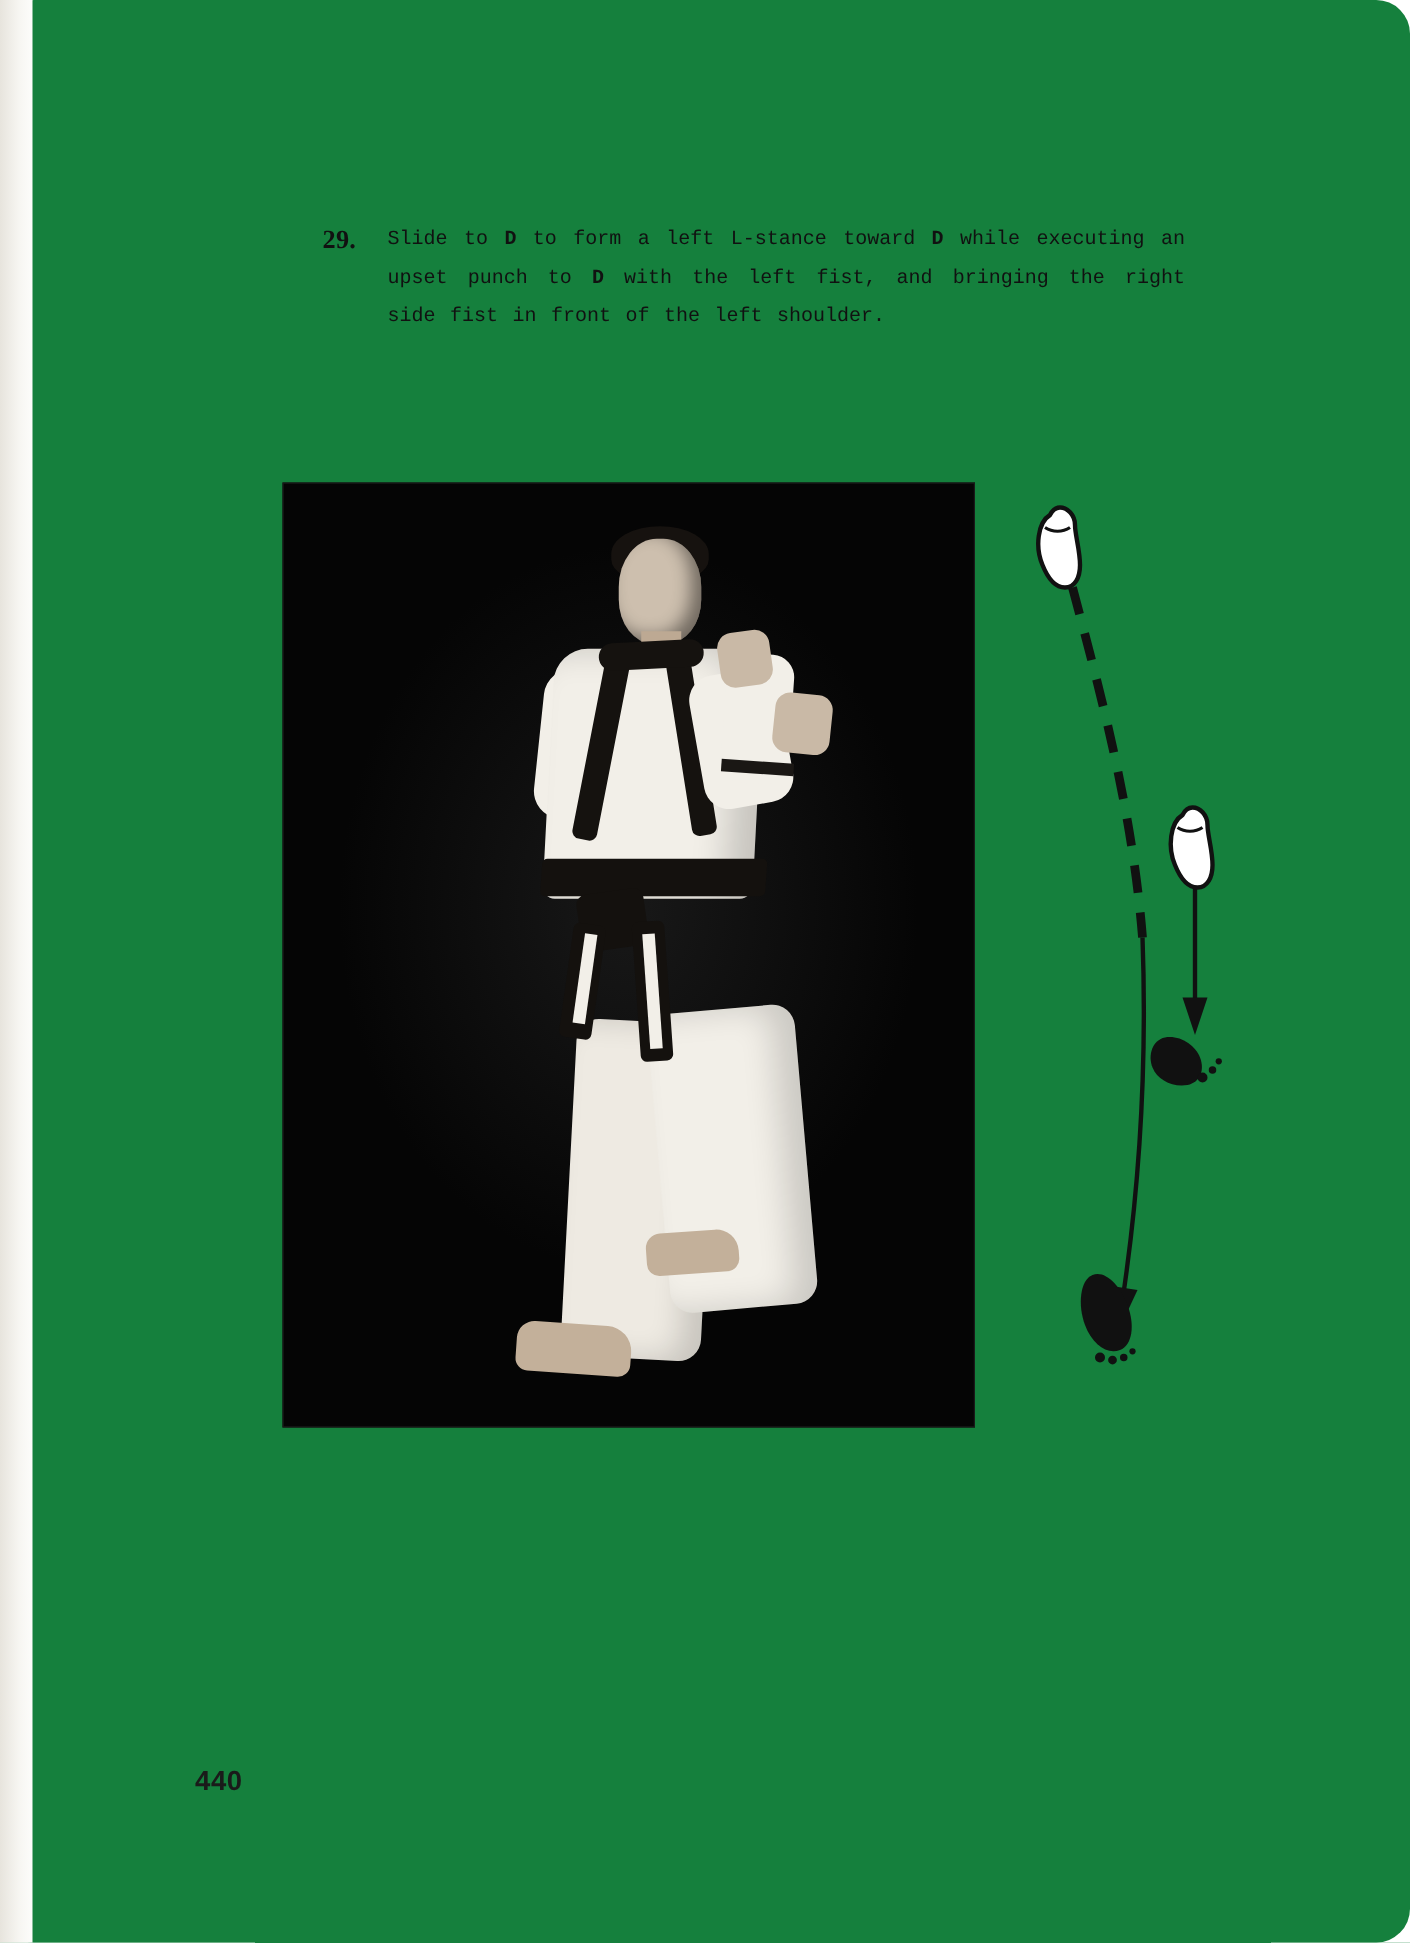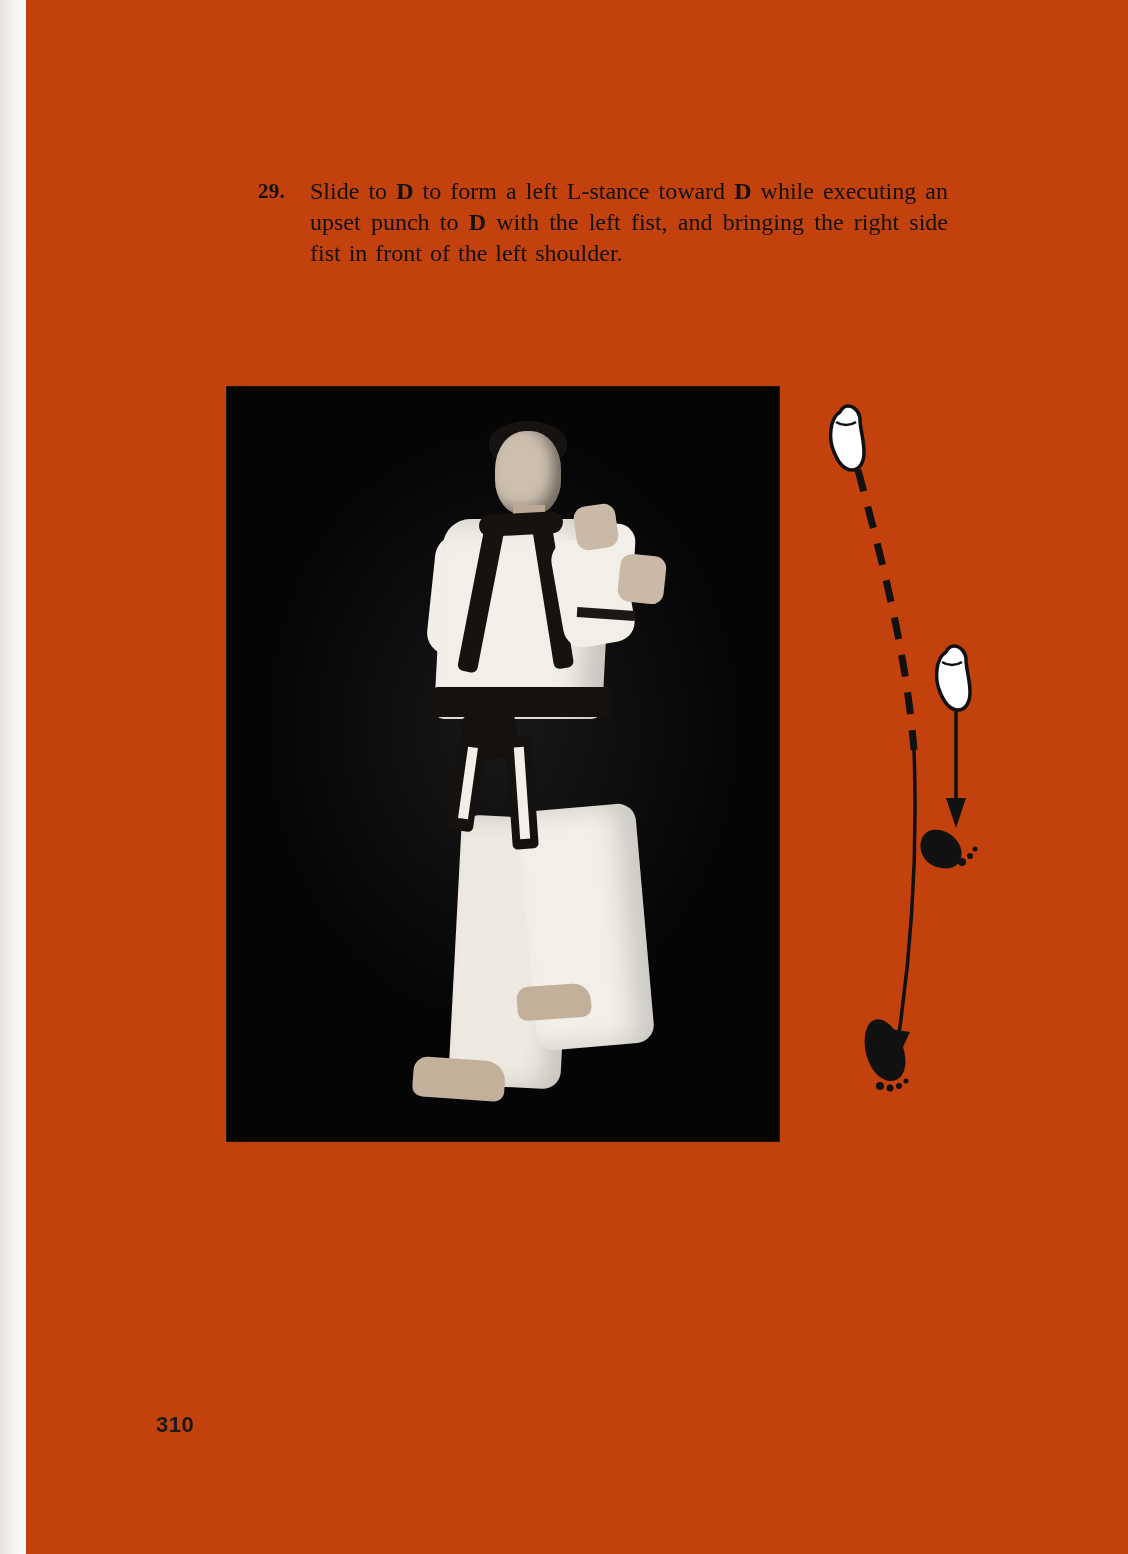--- a/index.html
+++ b/index.html
@@ -12,46 +12,48 @@
     height: 1554px;
     position: relative;
     font-family: "Liberation Serif", serif;
     color: #111111;
     overflow: hidden;
   }
 
   .page {
     position: absolute;
     inset: 0;
-    background: #c2410c;
+    background: #15803d;
+    border-radius: 27px;
   }
 
   
   .instruction {
     position: absolute;
     left: 258px;
     top: 176px;
     width: 690px;
     display: flex;
     align-items: flex-start;
   }
   .instruction-number {
     font-weight: bold;
     font-size: 21px;
     line-height: 31px;
     width: 52px;
     flex: 0 0 52px;
     letter-spacing: .2px;
   }
   .instruction-text {
-    font-size: 24px;
+    font-size: 16px;
     line-height: 31px;
     text-align: justify;
     flex: 1 1 auto;
     word-spacing: 2px;
+    font-family: Liberation Mono, monospace;
   }
   .instruction-text b { font-weight: bold; }
 
   
   .photo-frame {
     position: absolute;
     left: 226px;
     top: 386px;
     width: 552px;
     height: 754px;
@@ -293,15 +295,15 @@
         <path d="M 64 620 C 54 624, 52 644, 58 660 C 64 676, 76 684, 86 680
                  C 96 676, 98 660, 92 644 C 86 628, 74 616, 64 620 Z" fill="#111"></path>
         <circle cx="70" cy="686" r="4" fill="#111"></circle>
         <circle cx="80" cy="688" r="3.5" fill="#111"></circle>
         <circle cx="89" cy="686" r="3" fill="#111"></circle>
         <circle cx="96" cy="681" r="2.5" fill="#111"></circle>
       </g>
     </svg>
   </div>
 
-  <div class="page-number">310</div>
+  <div class="page-number">440</div>
 
 </div>
 
 </body></html>

